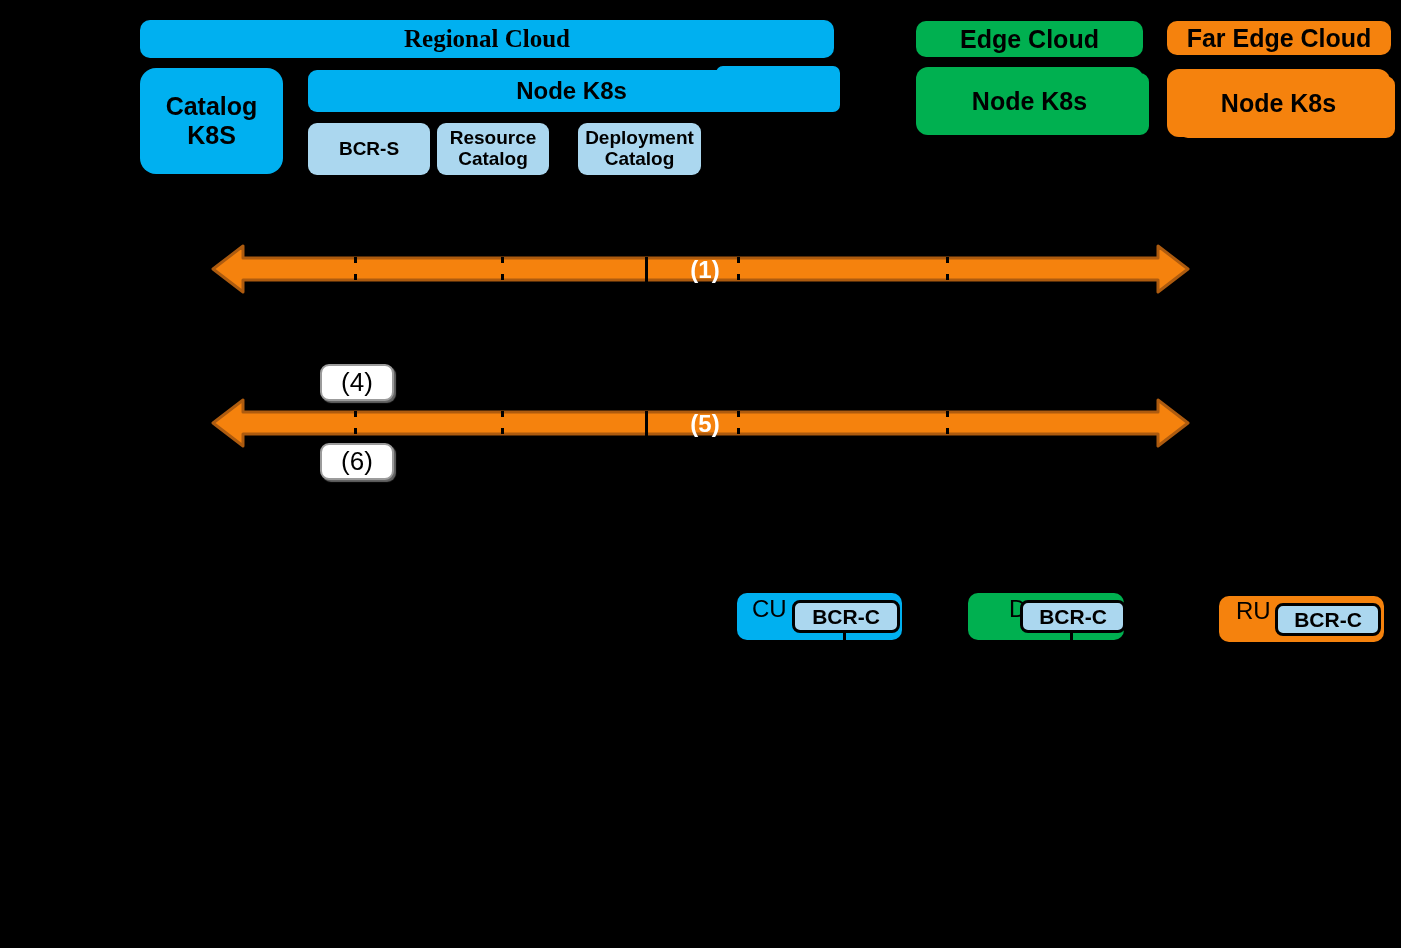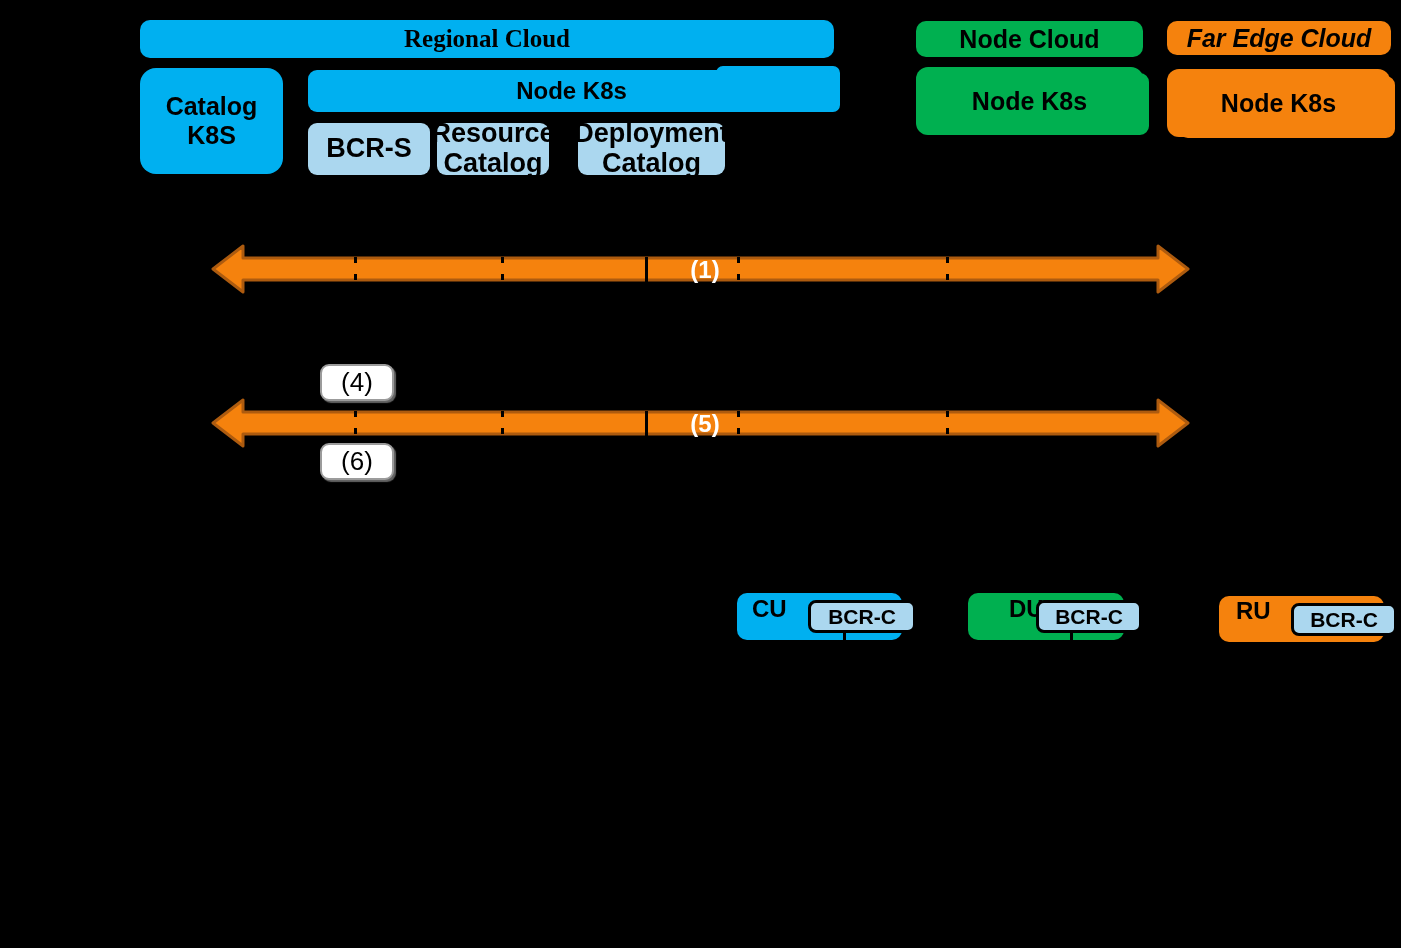--- a/index.html
+++ b/index.html
@@ -6,32 +6,32 @@
   .stage{
     position:relative;width:1401px;height:948px;background:#000;overflow:hidden;
     font-family:"Liberation Sans","DejaVu Sans",sans-serif;color:#000;
   }
   .box{position:absolute;display:flex;align-items:center;justify-content:center;
        font-weight:bold;text-align:center;box-sizing:border-box;}
   
   .banner{border-radius:10px;font-size:25px;z-index:3;}
   #regional-banner{left:140px;top:20px;width:694px;height:38px;background:#00B0F0;font-family:Liberation Serif, serif;}
   #edge-banner{left:916px;top:21px;width:227px;height:36px;background:#00B050;}
-  #faredge-banner{left:1167px;top:21px;width:224px;height:34px;background:#F5820D;font-style:italic;}
+  #faredge-banner{left:1167px;top:21px;width:224px;height:34px;background:#F5820D;}
   
   #master-k8s{left:140px;top:68px;width:143px;height:106px;background:#00B0F0;
               border-radius:16px;font-size:25px;z-index:3;}
   #node-k8s-regional{left:308px;top:70px;width:527px;height:42px;background:#00B0F0;
               border-radius:9px;font-size:24px;z-index:3;}
   #node-k8s-regional-back{left:713px;top:63px;width:130px;height:52px;background:#00B0F0;
               border:3px solid #000;border-radius:10px;z-index:2;}
-  .subbox{background:#ABD7EF;border-radius:9px;font-size:27px;line-height:1.1;z-index:3;}
+  .subbox{background:#ABD7EF;border-radius:9px;font-size:19px;line-height:1.1;z-index:3;}
   #bcr-s{left:308px;top:123px;width:122px;height:52px;}
   #resource-catalog{left:437px;top:123px;width:112px;height:52px;}
-  #deployment-catalog{left:578px;top:123px;width:147px;height:52px;}
+  #deployment-catalog{left:578px;top:123px;width:123px;height:52px;}
   
   #node-k8s-edge{left:916px;top:67px;width:227px;height:68px;background:#00B050;
               border-radius:12px;font-size:25px;z-index:3;}
   #node-k8s-edge-back{left:925px;top:70px;width:227px;height:68px;background:#00B050;
               border:3px solid #000;border-radius:12px;z-index:2;}
   #node-k8s-faredge{left:1167px;top:69px;width:223px;height:68px;background:#F5820D;
               border-radius:12px;font-size:25px;z-index:3;}
   #node-k8s-faredge-back{left:1176px;top:73px;width:222px;height:68px;background:#F5820D;
               border:3px solid #000;border-radius:12px;z-index:2;}
   
@@ -44,40 +44,40 @@
   #arrow2-label{top:410px;}
   
   .tick{position:absolute;width:3px;background:#000;z-index:3;}
   
   .step{background:#fff;border:2px solid #9b9b9b;border-radius:9px;
         box-shadow:2px 2px 1px rgba(110,110,110,.9);font-size:26px;font-weight:normal;z-index:4;}
   #step4{left:320px;top:364px;width:74px;height:37px;}
   #step6{left:320px;top:443px;width:74px;height:37px;}
   
   .unit{border-radius:10px;z-index:2;}
-  .unit-label{position:absolute;font-weight:bold;font-size:24px;z-index:3;
+  .unit-label{position:absolute;font-weight:normal;font-size:24px;z-index:3;
               display:flex;align-items:center;height:31px;}
-  .bcrc{background:#ABD7EF;border:3px solid #000;border-radius:8px;font-size:21px;z-index:3;margin-left:16px;}
+  .bcrc{background:#ABD7EF;border:3px solid #000;border-radius:8px;font-size:21px;z-index:3;}
   #cu-box{left:737px;top:593px;width:165px;height:47px;background:#00B0F0;}
   #cu-label{left:752px;top:593px;}
   #cu-bcrc{left:792px;top:600px;width:108px;height:33px;}
   #du-box{left:968px;top:593px;width:156px;height:47px;background:#00B050;}
   #du-label{left:983px;top:593px;margin-left:26px;}
   #du-bcrc{left:1020px;top:600px;width:106px;height:33px;}
   #ru-box{left:1219px;top:596px;width:165px;height:46px;background:#F5820D;}
   #ru-label{left:1236px;top:595px;}
   #ru-bcrc{left:1275px;top:603px;width:106px;height:33px;}
 </style>
 </head>
 <body>
 
 <div class="stage">
 
   <div class="box banner" id="regional-banner">Regional Cloud</div>
-  <div class="box banner" id="edge-banner">Node Cloud</div>
+  <div class="box banner" id="edge-banner">Edge Cloud</div>
   <div class="box banner" id="faredge-banner">Far Edge Cloud</div>
 
   <div class="box" id="master-k8s">Catalog K8S</div>
   <div class="box" id="node-k8s-regional-back"></div>
   <div class="box" id="node-k8s-regional">Node K8s</div>
   <div class="box subbox" id="bcr-s">BCR-S</div>
   <div class="box subbox" id="resource-catalog">Resource Catalog</div>
   <div class="box subbox" id="deployment-catalog">Deployment Catalog</div>
 
   <div class="box" id="node-k8s-edge-back"></div>

